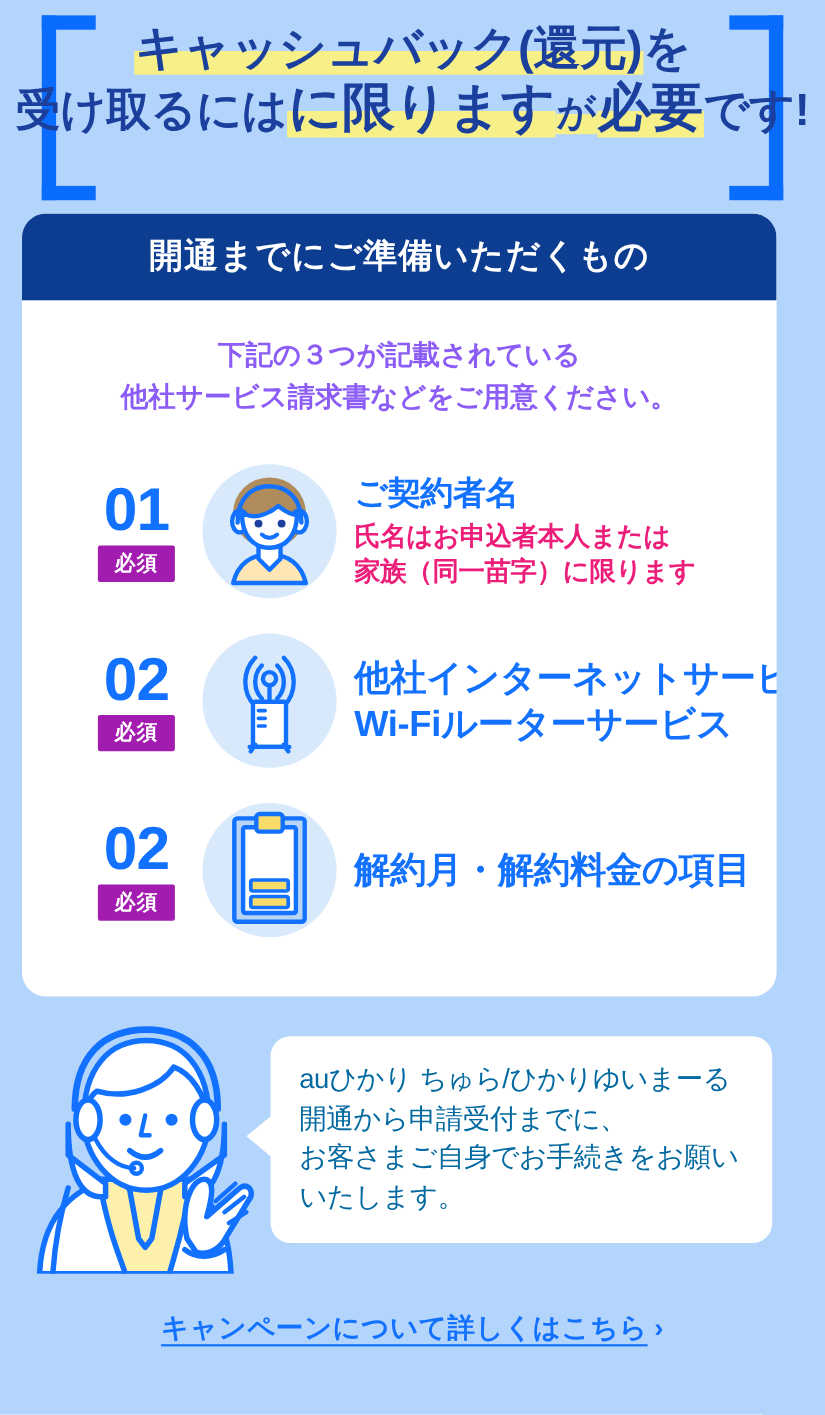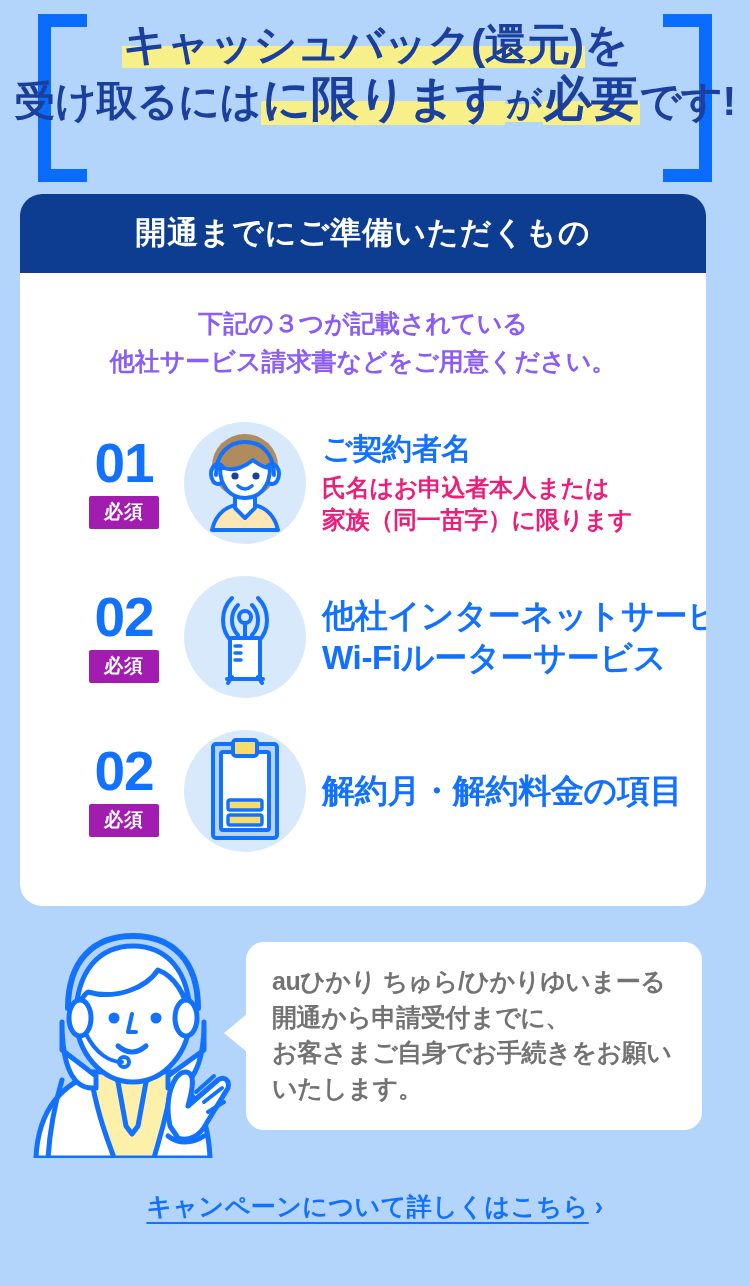--- a/index.html
+++ b/index.html
@@ -186,23 +186,23 @@
     left: -22px;
     top: 72px;
     width: 0;
     height: 0;
     border-top: 19px solid transparent;
     border-bottom: 19px solid transparent;
     border-right: 23px solid #ffffff;
   }
   .bubble p {
     margin: 0;
-    color: #737373;
+    color: #0369a1;
     font-size: 25px;
-    font-weight: bold;
+    font-weight: normal;
     line-height: 1.42;
     letter-spacing: -0.4px;
   }
   .bubble p span { display: block; white-space: nowrap; }
 
   
   .link-wrap {
     position: absolute;
     left: 0;
     top: 1190px;

